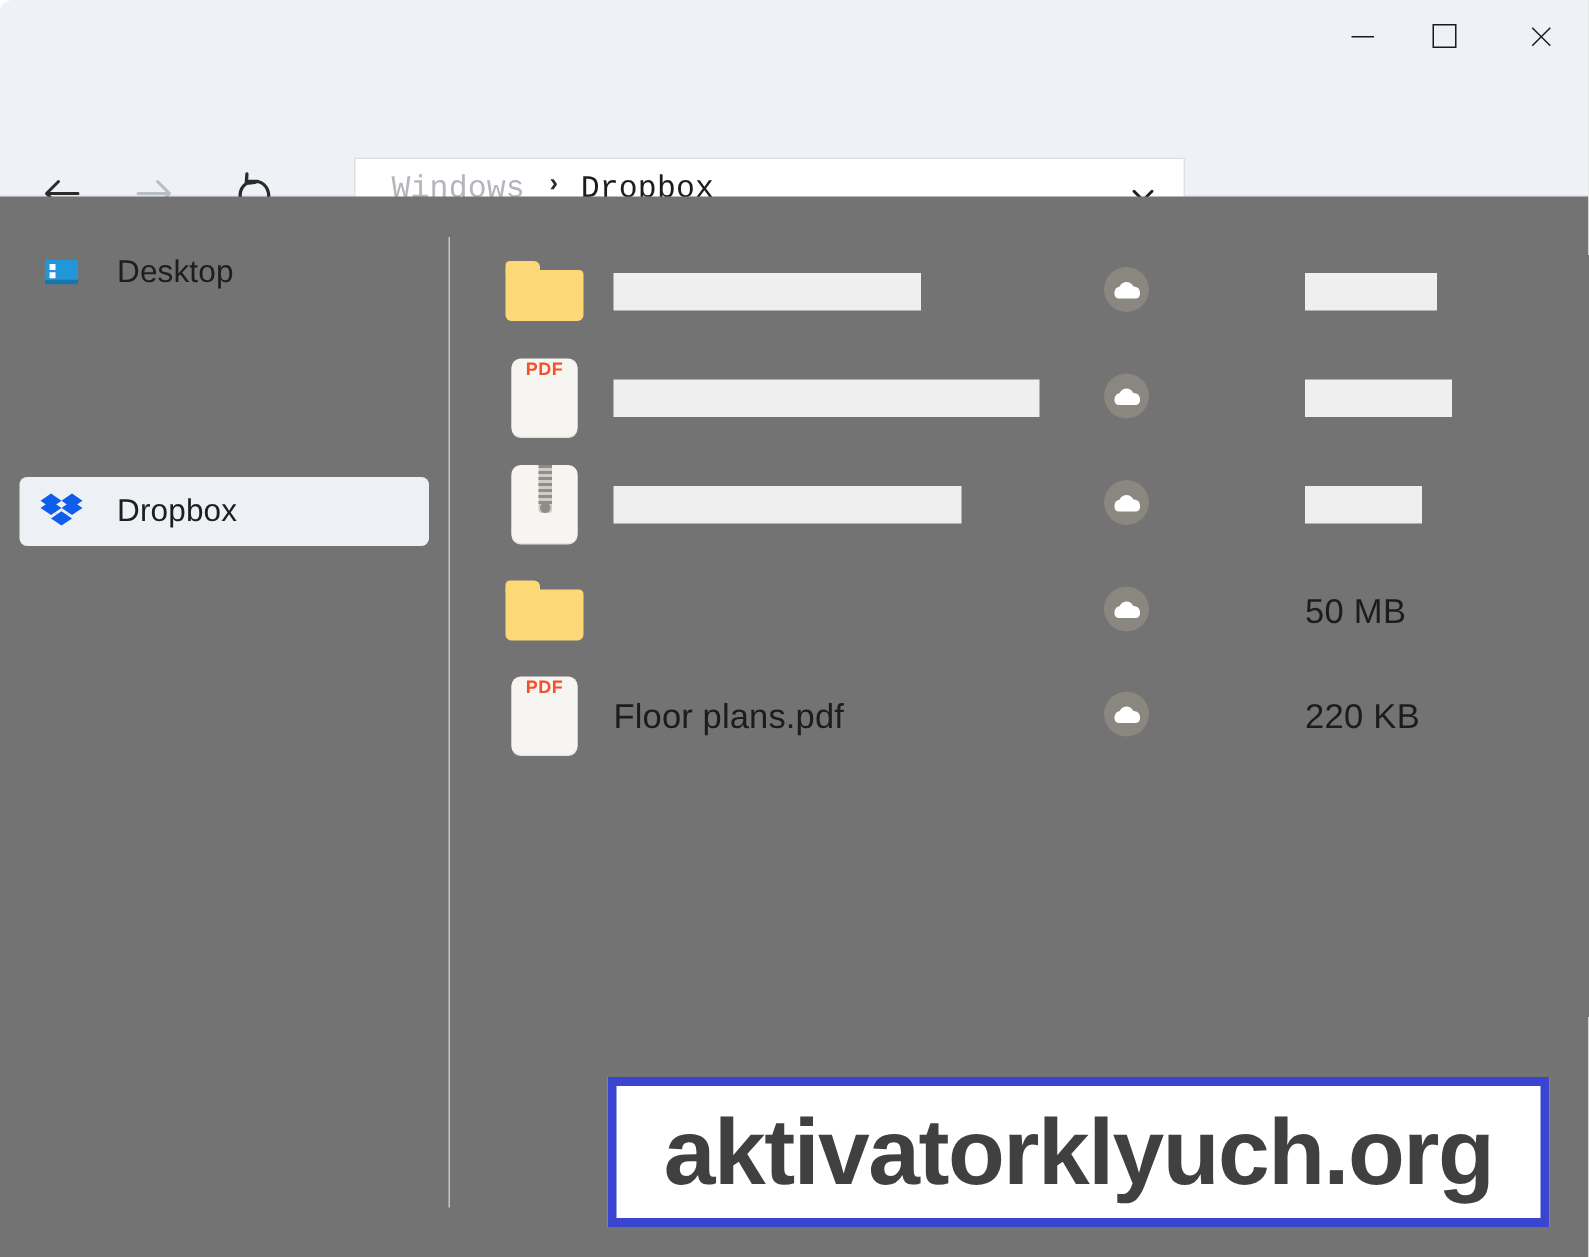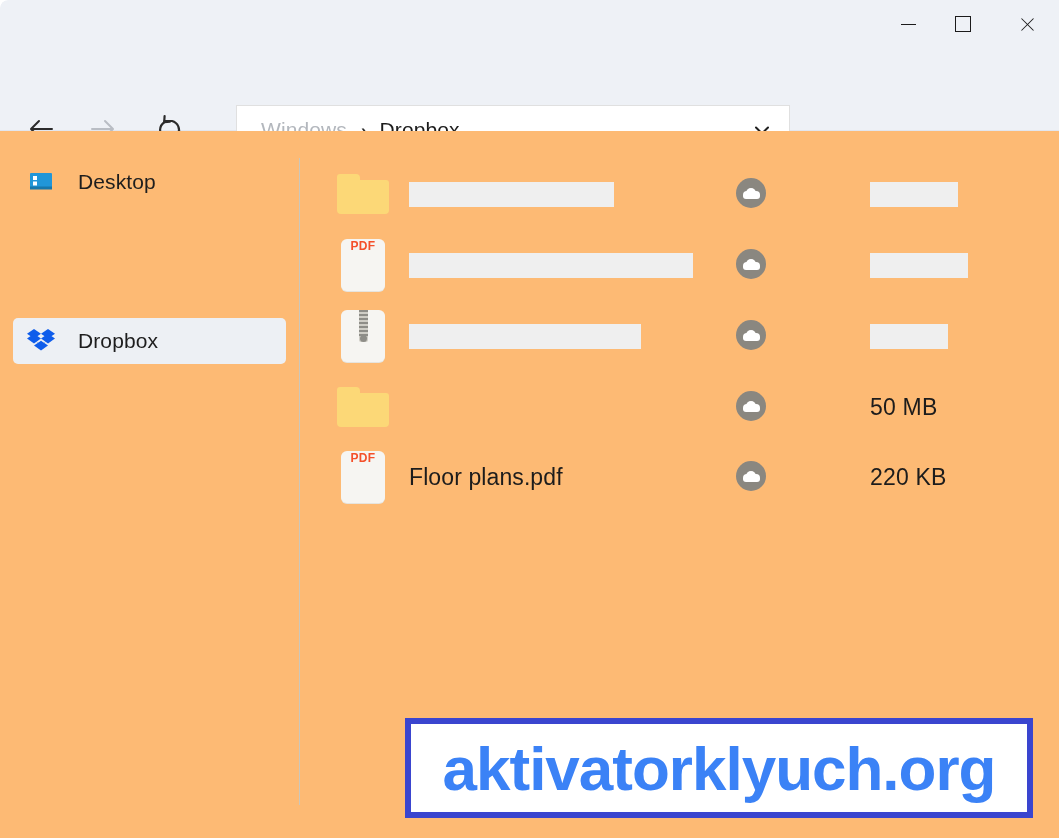--- a/index.html
+++ b/index.html
@@ -94,22 +94,23 @@
 
   
   #address-bar {
     position: absolute;
     left: 236px; top: 57px;
     width: 554px; height: 50px;
     background: #ffffff;
     border: 1px solid #e0e0e0;
     box-sizing: border-box;
     display: flex;
-    align-items: center;
-    padding: 0 12px 0 24px;
+    align-items: flex-start;
+    padding: 9px 12px 0 24px;
+    font-family: Liberation Mono, monospace;
   }
   #crumb-root {
     font-size: 21px;
     color: #b3b7bd;
     letter-spacing: .1px;
   }
   #crumb-sep {
     margin: 0 13px 0 14px;
     font-size: 17px;
     color: #2b2b2b;
@@ -128,21 +129,21 @@
     align-items: center;
     justify-content: center;
   }
 
   
   #content-area {
     position: absolute;
     left: 0; top: 131px;
     width: 1059px;
     height: 707px;
-    background: #fdba74;
+    background: #737373;
   }
 
   
   #sidebar {
     position: absolute;
     left: 0; top: 0;
     width: 299px;
     height: 707px;
   }
   #pane-divider {
@@ -336,21 +337,21 @@
     border: 6px solid #3a45cf;
     box-sizing: border-box;
     display: flex;
     align-items: center;
     justify-content: center;
   }
   #watermark-text {
     font-family: "Liberation Sans", sans-serif;
     font-weight: bold;
     font-size: 62px;
-    color: #3b82f6;
+    color: #404040;
     letter-spacing: -1px;
     white-space: nowrap;
   }
 </style>
 </head>
 <body>
 
 <div id="explorer-window">
 
   <div id="title-bar">

